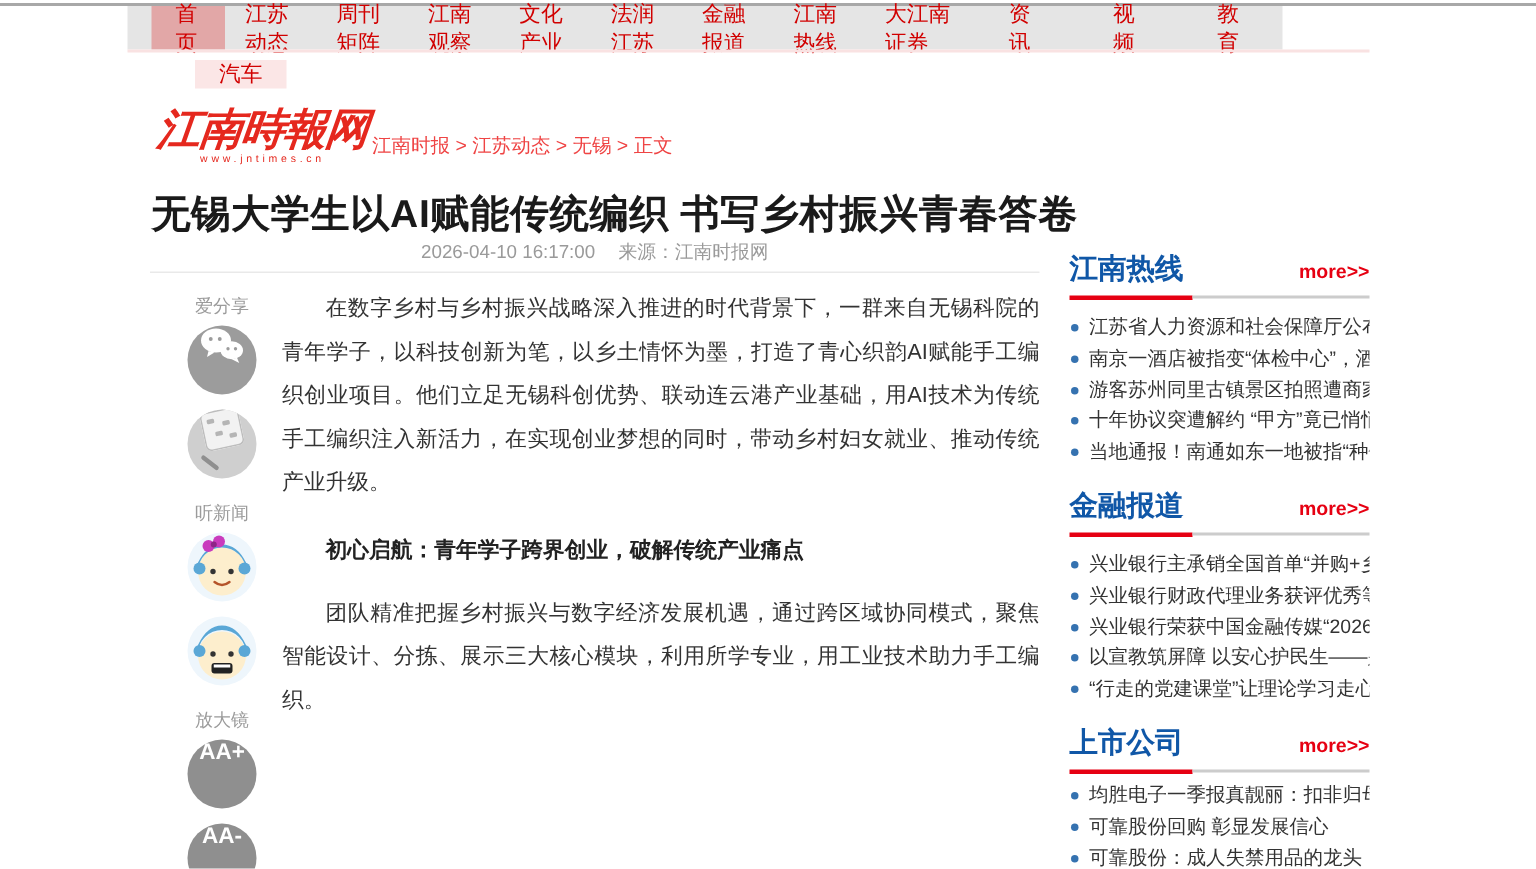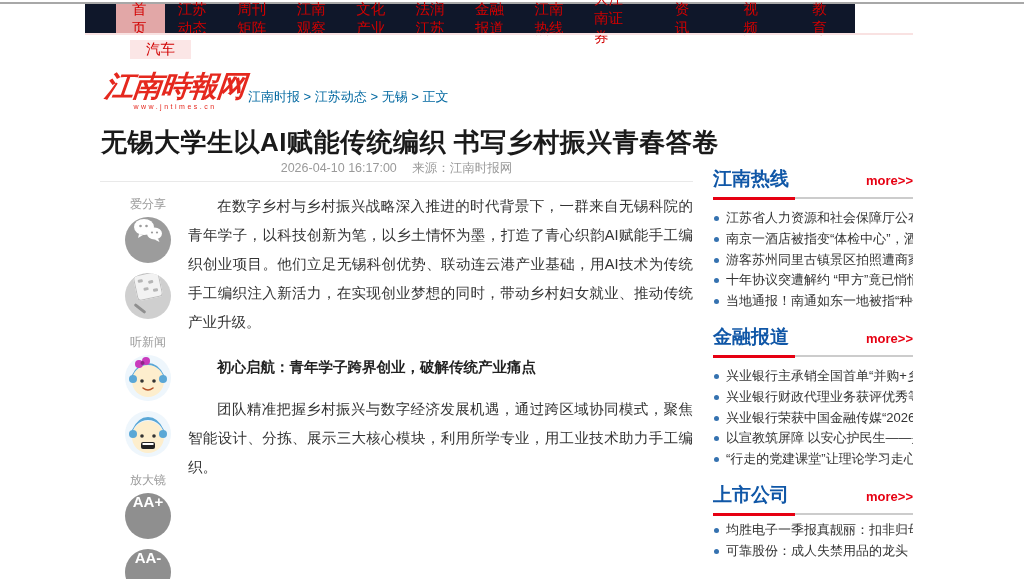--- a/index.html
+++ b/index.html
@@ -2,35 +2,35 @@
 <html><head>
 <meta charset="utf-8">
 <style>
   html,body{margin:0;padding:0;}
   body{
     width:1024px;height:579px;position:relative;overflow:hidden;background:#fff;
     font-family:"Liberation Sans","DejaVu Sans",sans-serif;color:#333;
   }
   
   .topline{position:absolute;top:2px;left:0;width:1024px;height:2px;background:#a8a8a8;}
-  .nav-row1{position:absolute;top:4px;left:85px;width:770px;height:29px;background:#0f172a;
-    display:flex;align-items:stretch;padding-left:31px;box-sizing:border-box;}
+  .nav-row1{position:absolute;top:4px;left:85px;width:770px;height:29px;background:#e5e5e5;
+    display:flex;align-items:stretch;padding-left:16px;box-sizing:border-box;}
   .nav-item{display:flex;align-items:center;padding:0 13px;font-size:14.5px;color:#d10000;cursor:pointer;}
   .nav-item.wide{padding:0 26px;}
   .nav-item.active{background:#e2a7a7;padding:0 16px;}
   .nav-underline{position:absolute;top:33px;left:85px;width:828px;height:2px;background:#f9e2e2;}
   .nav-row2{position:absolute;top:35px;left:97px;height:28px;display:flex;align-items:center;}
   .car-cell{margin-left:33px;padding:0 16px;background:#fbe6e6;color:#d10000;font-size:14.5px;
     display:flex;align-items:center;cursor:pointer;}
   
   .logo{position:absolute;left:104px;top:70px;width:142px;text-align:center;cursor:pointer;}
   .logo-text{font-family:"DejaVu Serif","Liberation Serif",serif;font-style:italic;font-weight:bold;
     font-size:29px;color:#e5281e;letter-spacing:-1px;transform:skewX(-6deg);display:block;line-height:32px;}
   .logo-sub{display:block;font-size:7px;color:#e5281e;letter-spacing:2.5px;margin-top:1px;}
-  .breadcrumb{position:absolute;left:248px;top:88px;font-size:13px;color:#0369a1;cursor:pointer;}
+  .breadcrumb{position:absolute;left:248px;top:88px;font-size:13px;color:#ef4444;cursor:pointer;}
   
   .art-title{position:absolute;left:101px;top:126px;width:620px;font-size:26px;font-weight:bold;
     color:#1a1a1a;letter-spacing:0.5px;line-height:32px;}
   .art-meta{position:absolute;left:100px;top:160px;width:593px;text-align:center;font-size:12.5px;color:#9a9a9a;}
   .art-meta .src{margin-left:12px;}
   .art-divider{position:absolute;left:100px;top:181px;width:593px;height:1px;background:#e9e9e9;}
   
   .rail{position:absolute;left:110px;top:196px;width:76px;display:flex;flex-direction:column;align-items:center;}
   .rail-label{width:100%;display:flex;gap:20px;color:#9b9b9b;font-size:12px;height:16px;}
   .rail-label .ln{flex:1;height:1px;background:#ddd;}
@@ -226,19 +226,19 @@
     <div class="sec-head">
       <span class="sec-title">上市公司</span>
       <span class="sec-more">more&gt;&gt;</span>
     </div>
     <div class="sec-line">
         <span class="red"></span>
         <span class="gray"></span>
       </div>
     <ul>
       <li><span class="dot"></span><span>均胜电子一季报真靓丽：扣非归母净利润同比</span></li>
-      <li><span class="dot"></span></li>
+      <li><span class="dot"></span><span>可靠股份回购 彰显发展信心</span></li>
       <li><span class="dot"></span><span>可靠股份：成人失禁用品的龙头</span></li>
 
     </ul>
   </div>
 
 </div>
 
 </body></html>

